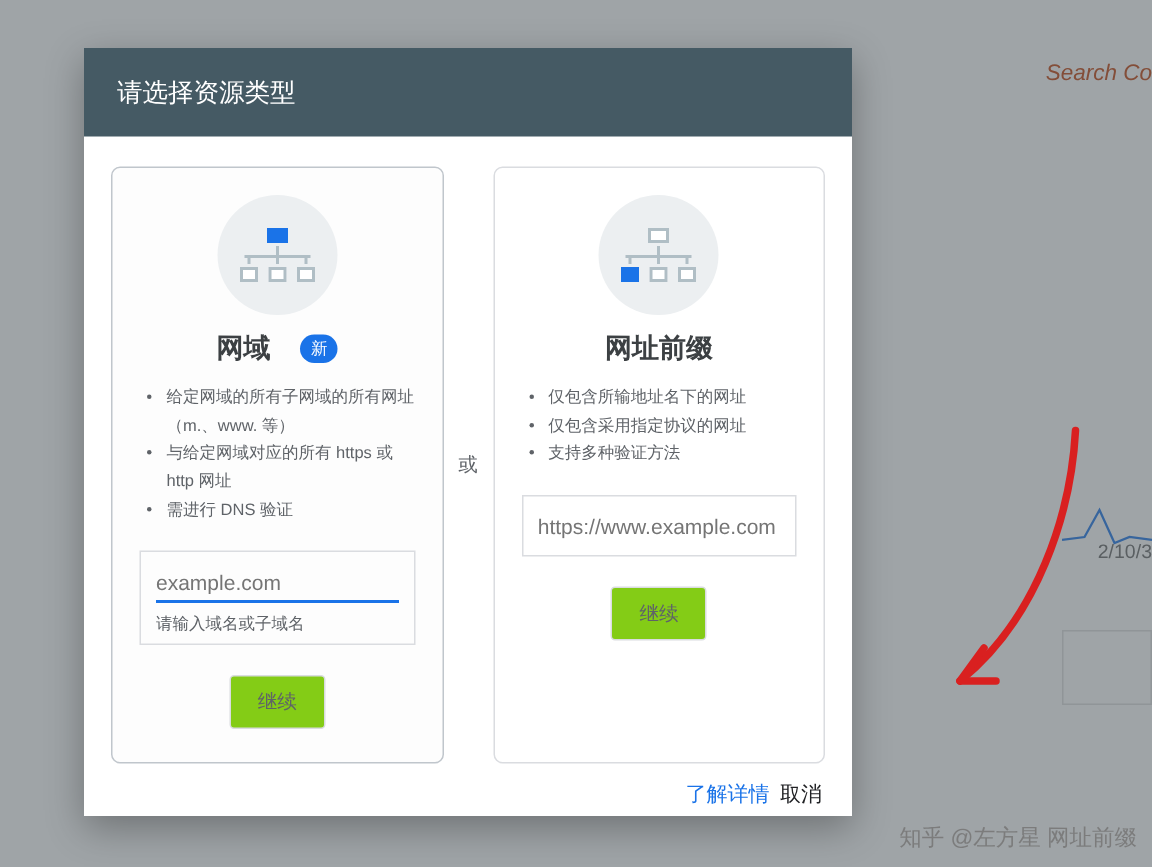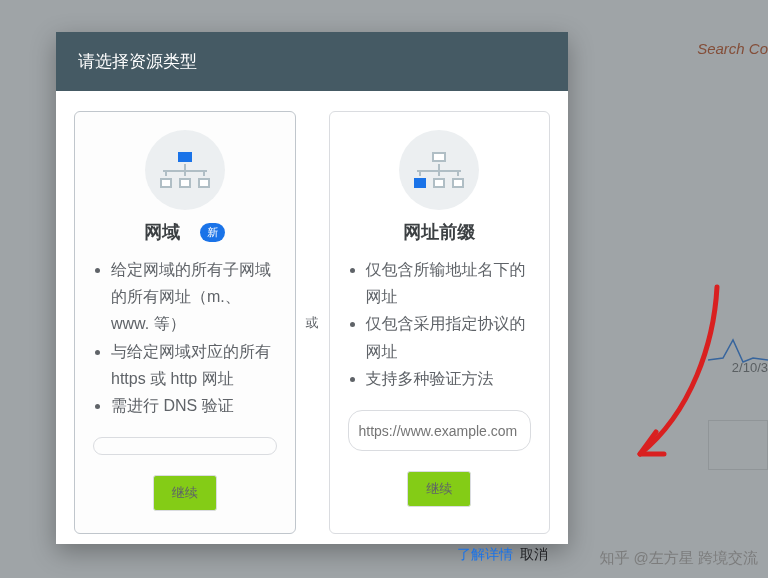--- a/index.html
+++ b/index.html
@@ -43,23 +43,23 @@
   .line.v { width: 2px; height: 8px; left: 24px; top: 12px; }
   .line.h { height: 2px; width: 44px; left: 3px; top: 18px; }
   .line.v1 { width: 2px; height: 6px; left: 5px; top: 18px; }
   .line.v2 { width: 2px; height: 6px; left: 24px; top: 18px; }
   .line.v3 { width: 2px; height: 6px; right: 5px; top: 18px; }
 
   .card-title-row { display: flex; align-items: center; gap: 20px; margin-bottom: 12px; }
   .card-title { font-size: 18px; font-weight: 700; color: #3c4043; }
   .badge-new { background: #1a73e8; color: #fff; border-radius: 10px; font-size: 11px; padding: 2px 7px; }
 
-  .bullets { font-size: 16px; color: #5f6368; list-style: disc; padding-left: 18px; line-height: 1.7; align-self: stretch; margin-bottom: 18px; }
+  .bullets { font-size: 11px; color: #5f6368; list-style: disc; padding-left: 18px; line-height: 1.7; align-self: stretch; margin-bottom: 18px; }
 
-  .input-area { align-self: stretch; border: 1px solid #dadce0; border-radius: 14px; padding: 10px 10px 6px 10px; margin-bottom: 20px; }
+  .input-area { align-self: stretch; border: 1px solid #dadce0; border-radius: 0; padding: 10px 10px 6px 10px; margin-bottom: 20px; }
   .input-line { border: none; border-bottom: 2px solid #1a73e8; width: 100%; font-size: 14px; color: #9aa0a6; padding: 2px 0 4px 0; outline: none; background: transparent; }
   .input-line.plain { border-bottom: 1px solid transparent; color: #9aa0a6; }
   .input-hint { font-size: 11px; color: #5f6368; margin-top: 6px; }
 
   .btn { border: 1px solid #dadce0; background: #84cc16; color: #5f6368; font-size: 13px; padding: 8px 18px; border-radius: 3px; cursor: pointer; }
 
   .dialog-footer { display: flex; justify-content: flex-end; gap: 7px; padding: 12px 20px; font-size: 14px; color: #1a73e8; }
   .footer-link { cursor: pointer; }
   .footer-link.cancel { color: #202124; }
 
@@ -106,20 +106,22 @@
       <div class="card-title-row">
         <span class="card-title">网域</span>
         <span class="badge-new">新</span>
       </div>
       <ul class="bullets">
         <li>给定网域的所有子网域的所有网址（m.、www. 等）</li>
         <li>与给定网域对应的所有 https 或 http 网址</li>
         <li>需进行 DNS 验证</li>
       </ul>
       <div class="input-area">
+        <input class="input-line" placeholder="example.com" style="">
+        <div class="input-hint">请输入域名或子域名</div>
       </div>
       <button class="btn">继续</button>
     </div>
 
     <div class="sep-or">或</div>
 
     <div class="card">
       <div class="org-icon">
         <div class="org-inner">
           <div class="node top"></div>
@@ -154,14 +156,14 @@
     <span class="footer-link cancel">取消</span>
   </div>
 </div>
 
 <svg class="annotation-arrow" viewBox="0 0 110 190">
   <path d="M95 5 C 92 60, 70 130, 18 172" fill="none" stroke="#d92020" stroke-width="5" stroke-linecap="round"></path>
   <path d="M18 172 L 34 150 M18 172 L 42 172" fill="none" stroke="#d92020" stroke-width="5" stroke-linecap="round"></path>
 </svg>
 
 <div class="watermark">
-  <div class="wm1">知乎 @左方星 跨境交流</div>
+  <div class="wm1">知乎 @左方星 网址前缀</div>
 </div>
 
 </body></html>

